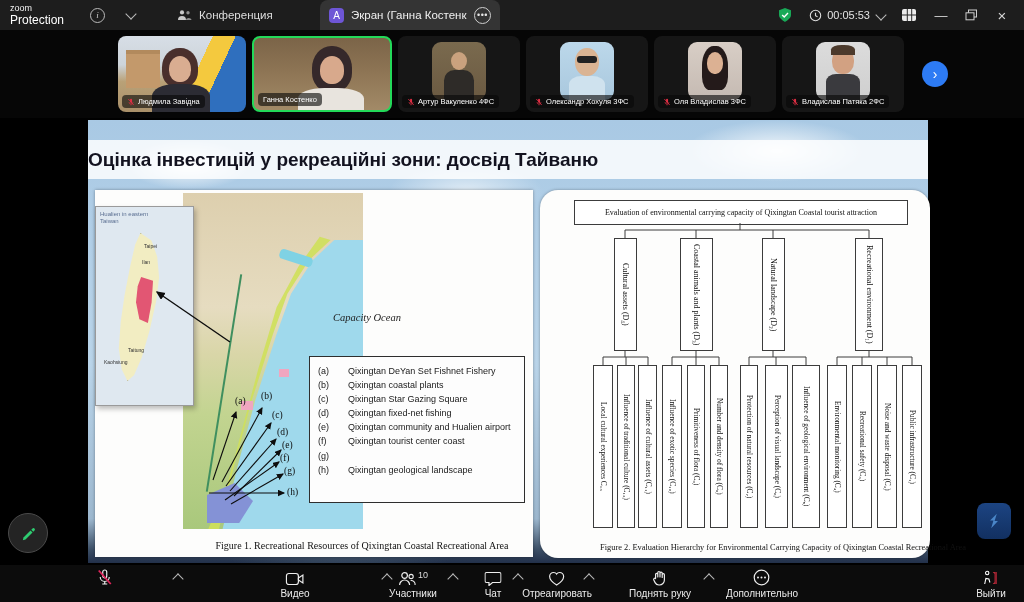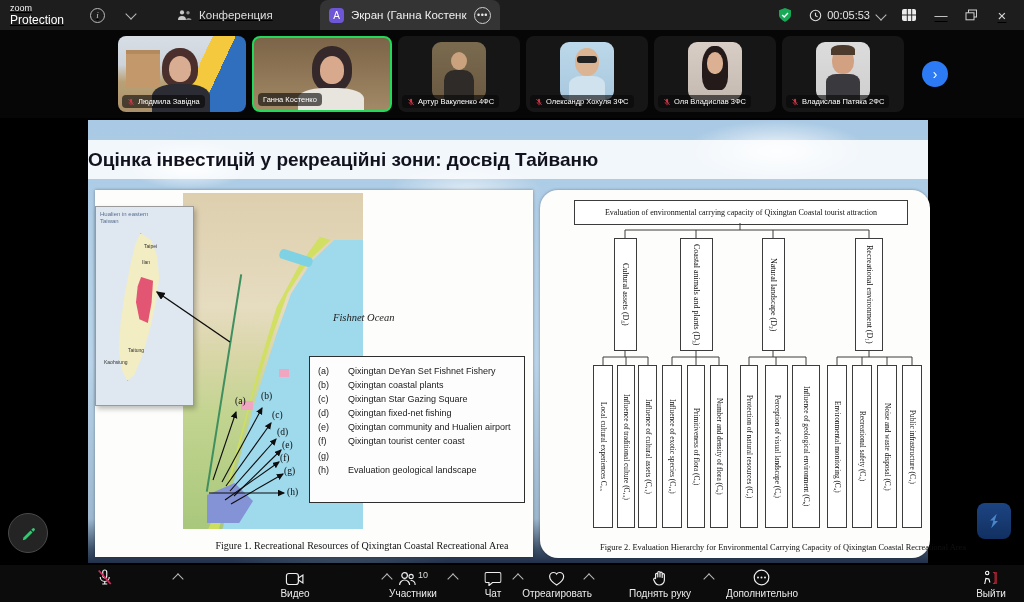--- a/index.html
+++ b/index.html
@@ -1,18 +1,18 @@
 <!DOCTYPE html>
 <html><head>
 <meta charset="utf-8">
 <style>
   html,body{margin:0;padding:0;}
   body{width:1024px;height:602px;background:#000;font-family:"Liberation Sans",sans-serif;position:relative;overflow:hidden;}
   
-  .titlebar{position:absolute;top:0;left:0;width:1024px;height:30px;background:#1d1d1d;display:flex;align-items:center;z-index:5;text-decoration:underline;}
+  .titlebar{position:absolute;top:0;left:0;width:1024px;height:30px;background:#1d1d1d;display:flex;align-items:center;z-index:5;}
   .logo{margin-left:10px;line-height:1;flex:none;}
   .logo .l1{display:block;font-size:9px;color:#f2f2f2;}
   .logo .l2{display:block;font-size:12px;color:#fff;margin-top:1px;}
   .tb-icon{color:#c9c9c9;display:flex;align-items:center;justify-content:center;flex:none;}
   .info-circ{width:13px;height:13px;border:1px solid #b9b9b9;border-radius:50%;font-size:9px;font-family:"Liberation Serif",serif;font-style:italic;display:flex;align-items:center;justify-content:center;margin-left:26px;}
   .chev-down{width:7px;height:7px;border-left:1.5px solid #bbb;border-bottom:1.5px solid #bbb;transform:rotate(-45deg);margin-left:22px;margin-top:-3px;}
   .tab-meeting{margin-left:42px;display:flex;align-items:center;gap:7px;color:#dedede;font-size:11.5px;}
   .tab-screen{position:absolute;left:320px;top:0;width:180px;height:30px;background:#343434;border-radius:8px 8px 0 0;display:flex;align-items:center;padding:0 9px;box-sizing:border-box;gap:7px;color:#f0f0f0;font-size:11.5px;}
   .av-sq{width:15px;height:15px;border-radius:4px;background:#6e56d6;color:#fff;font-size:10px;display:flex;align-items:center;justify-content:center;flex:none;}
   .tab-screen .label{flex:1;white-space:nowrap;overflow:hidden;}
@@ -268,21 +268,21 @@
       <div class="inset">
         <div class="inset-bg"></div>
         <div class="taiwan"></div>
         <div class="hualien"></div>
         <div class="inset-title">Hualien in eastern Taiwan</div>
         <span class="city cty0">Taipei</span>
         <span class="city cty1">Ilan</span>
         <span class="city cty2">Taitung</span>
         <span class="city cty3">Kaohsiung</span>
       </div>
-      <span class="ocean-label">Fishnet Ocean</span>
+      <span class="ocean-label">Capacity Ocean</span>
       <svg class="fan" viewBox="0 0 438 367">
         <defs>
             <marker id="ah" markerWidth="7" markerHeight="7" refX="5.5" refY="3" orient="auto">
               <path d="M0 0 L6.5 3 L0 6 Z" fill="#0d0d0d"></path>
             </marker>
           </defs>
         <line x1="135" y1="152" x2="62" y2="102" stroke="#0d0d0d" stroke-width="1.4" marker-end="url(#ah)"></line>
         <line x1="118" y1="290" x2="141" y2="222" stroke="#0d0d0d" stroke-width="1.1" marker-end="url(#ah)"></line>
         <line x1="127" y1="292" x2="167" y2="218" stroke="#0d0d0d" stroke-width="1.1" marker-end="url(#ah)"></line>
         <line x1="131" y1="296" x2="176" y2="233" stroke="#0d0d0d" stroke-width="1.1" marker-end="url(#ah)"></line>
@@ -323,21 +323,21 @@
           </div>
         <div class="lrow">
             <span class="lkey">(f)</span>
             <span class="ltext">Qixingtan tourist center coast</span>
           </div>
         <div class="lrow">
             <span class="lkey">(g)</span>
           </div>
         <div class="lrow">
             <span class="lkey">(h)</span>
-            <span class="ltext">Evaluation geological landscape</span>
+            <span class="ltext">Qixingtan geological landscape</span>
           </div>
       </div>
       <div class="cap cap1">Figure 1. Recreational Resources of Qixingtan Coastal Recreational Area</div>
     </div>
 
     <div class="panel p2">
       <div class="rootbox">Evaluation of environmental carrying capacity of Qixingtan Coastal tourist attraction</div>
       <svg class="conn" viewBox="0 0 390 368">
         <g stroke="#3c3c3c" stroke-width="1">
           <line x1="200" y1="33" x2="200" y2="40"></line>

